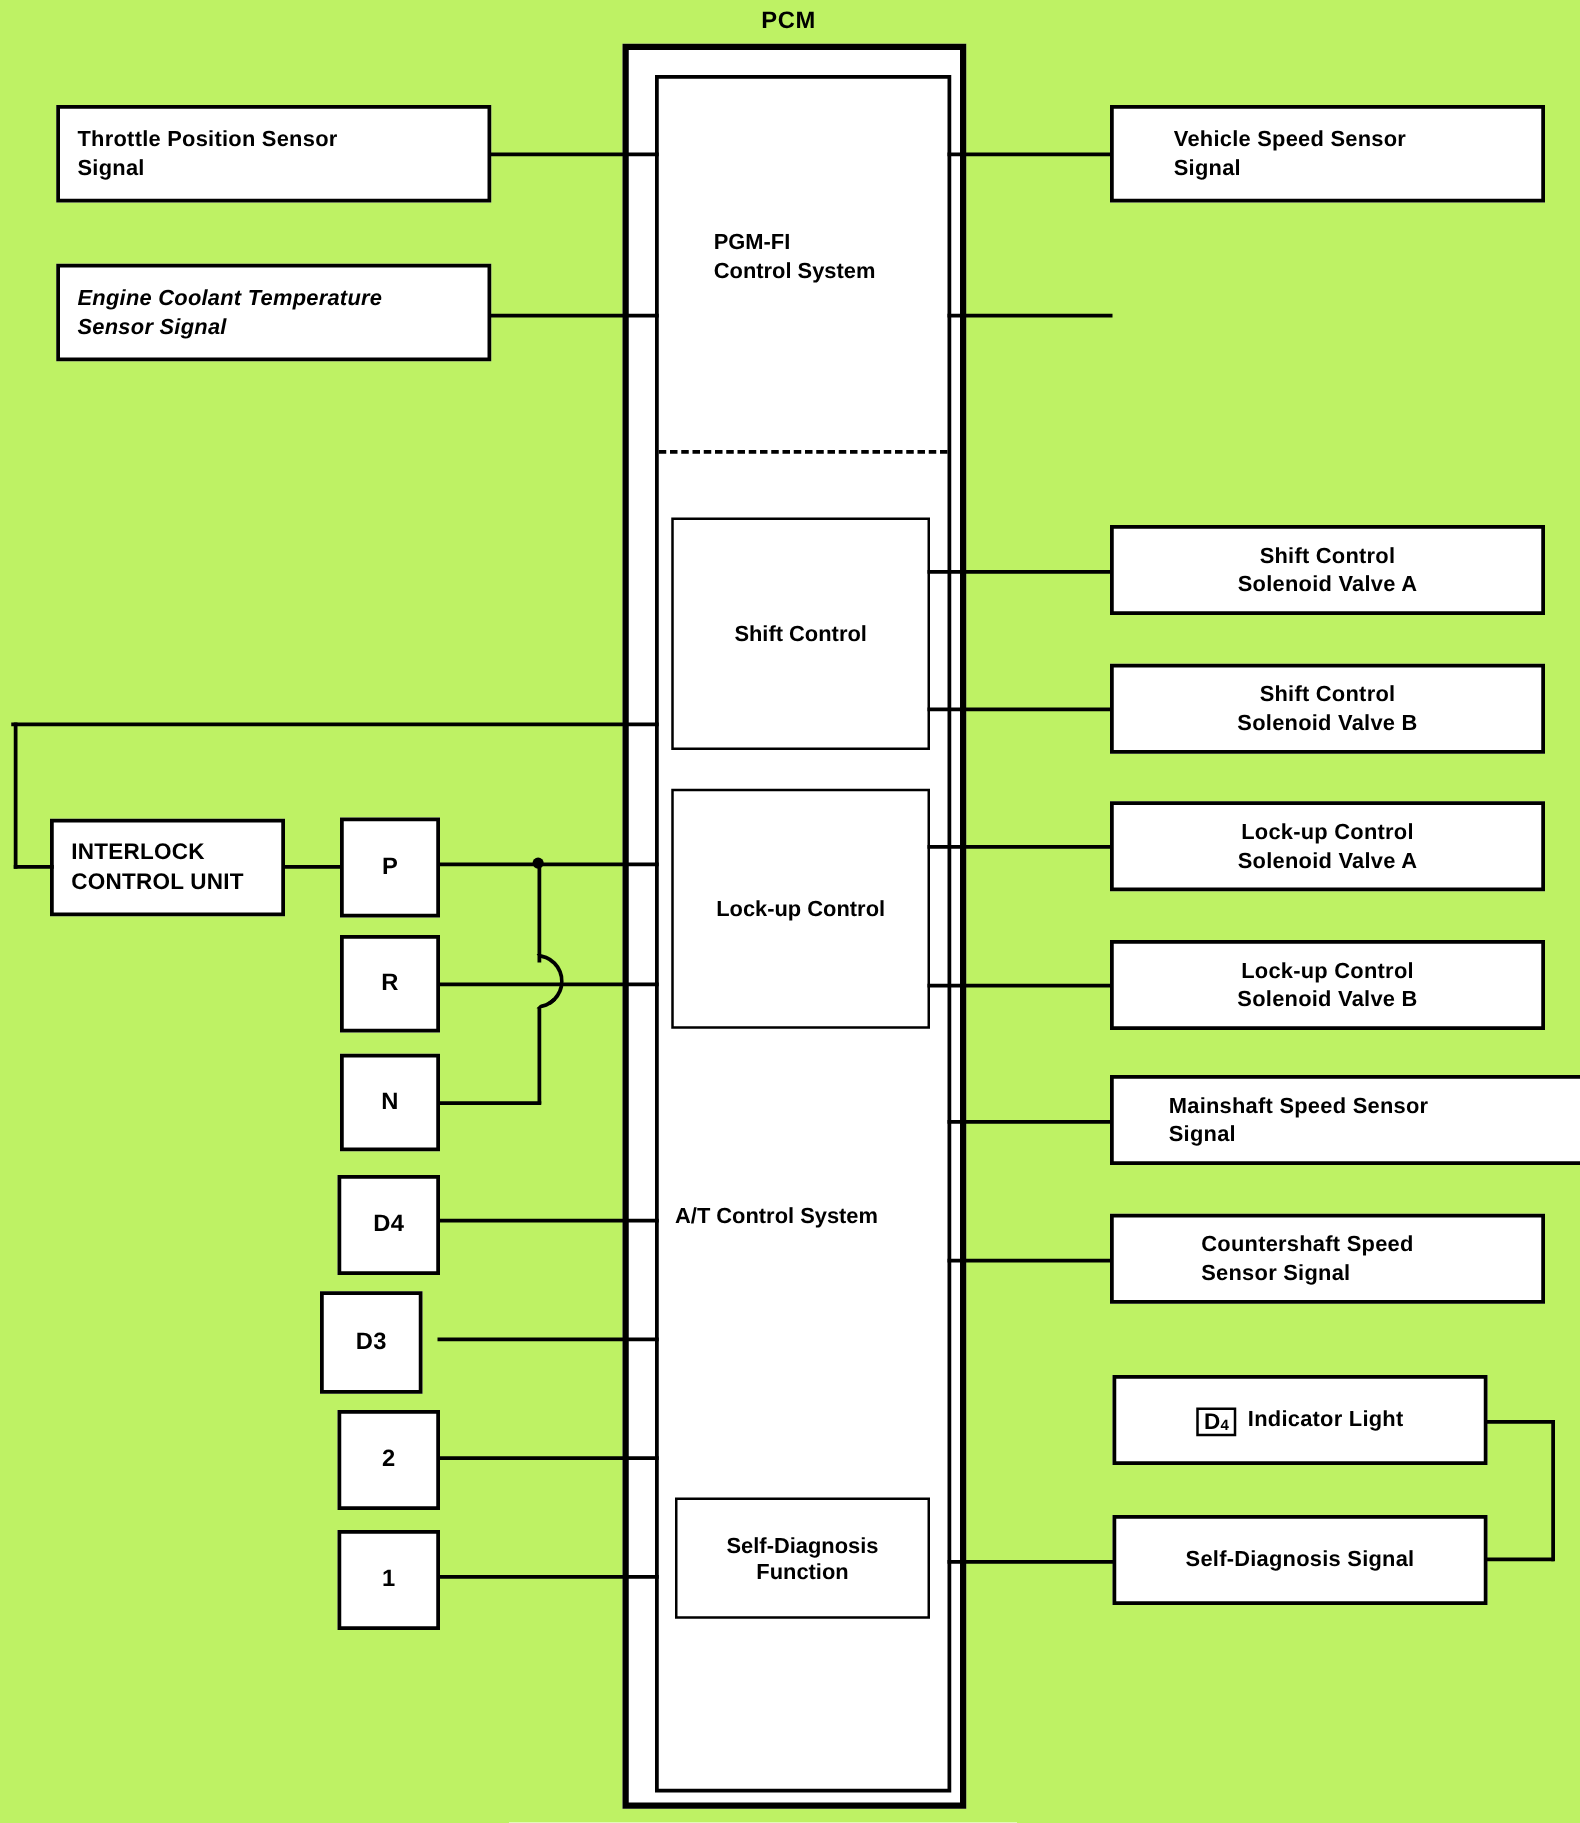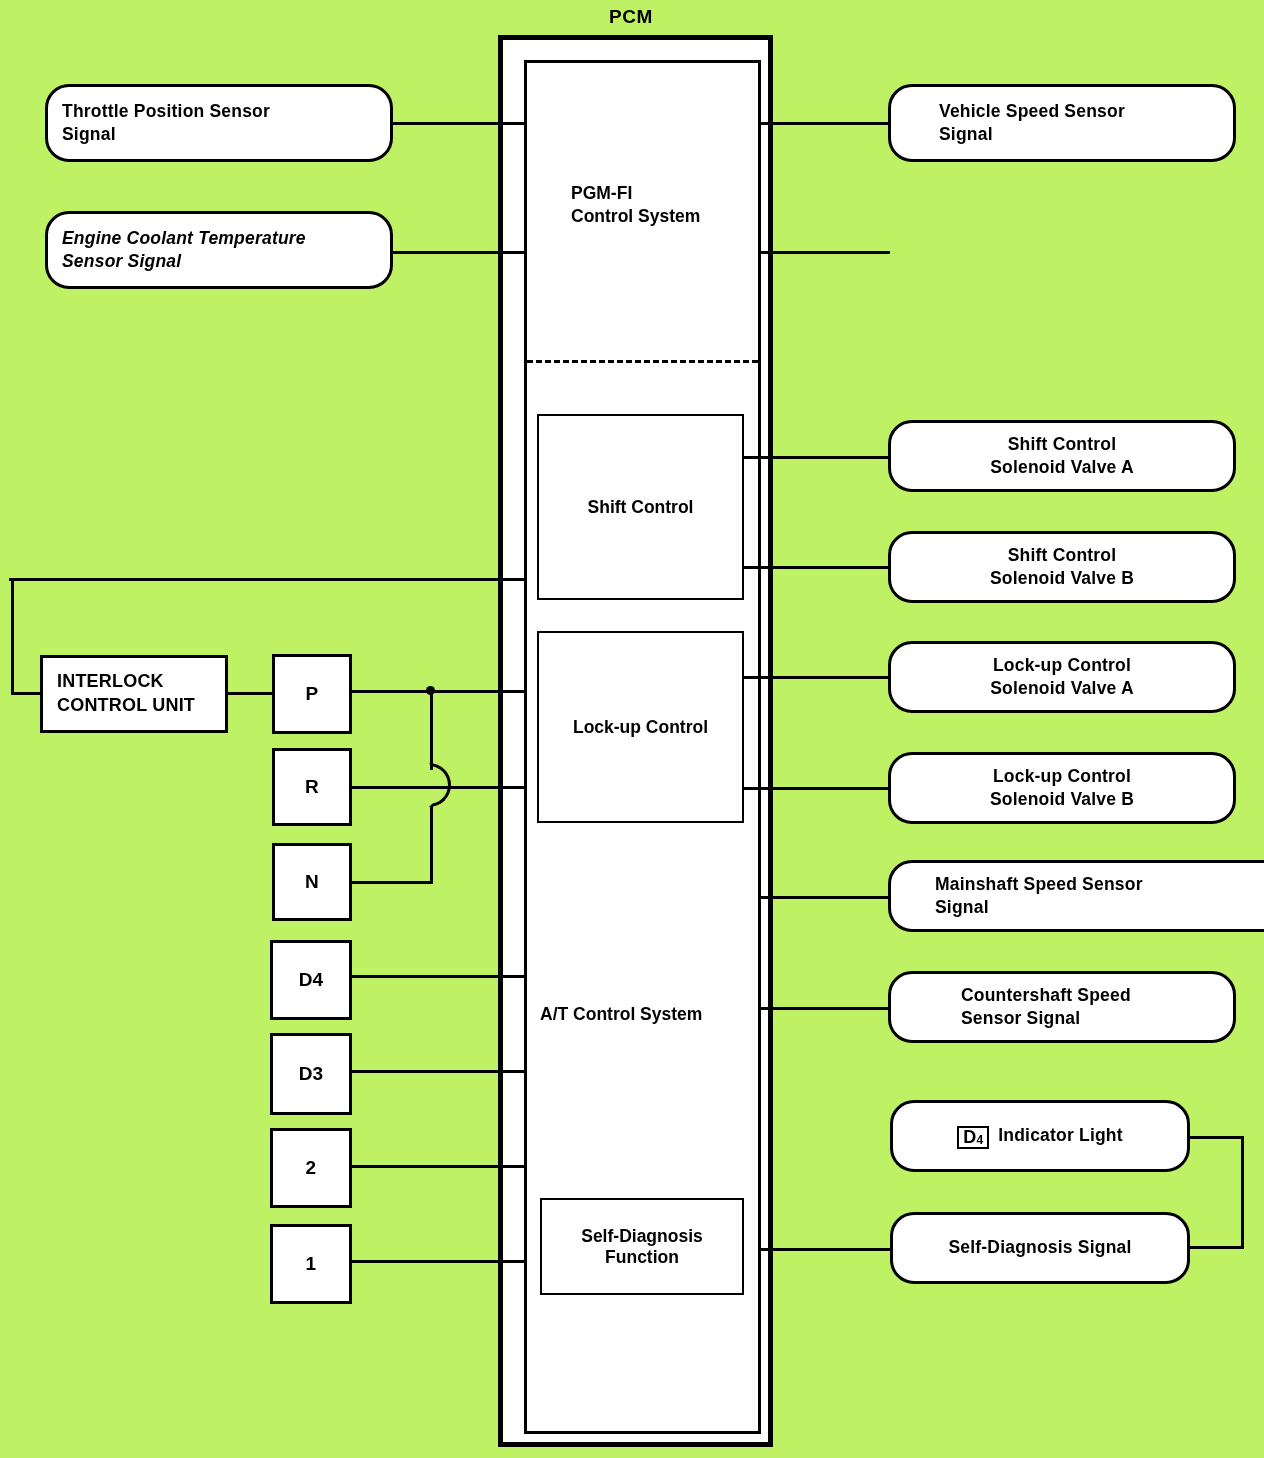--- a/index.html
+++ b/index.html
@@ -14,21 +14,21 @@
     box-sizing:border-box;
     display:flex;
     align-items:center;
     color:#000;
     font-weight:bold;
     letter-spacing:.2px;
   }
   .box .txt{display:block;line-height:1.32;}
   .box.left-pad{padding-left:14px;}
   .box.center{justify-content:center;text-align:center;}
-  .sig{font-size:17.5px;border-radius:24px;}
+  .sig{font-size:17.5px;}
   .gear{
     justify-content:center;
     font-size:19px;
     border-width:3px;
   }
   .inner-mod{
     position:absolute;
     border:2px solid #000;
     background:#fff;
     box-sizing:border-box;
@@ -101,21 +101,21 @@
   <div id="pcm-outer" style="left:498px;top:35px;width:275px;height:1412px;"></div>
   <div id="pcm-inner" style="left:524px;top:60px;width:237px;height:1374px;"></div>
 
   <div class="dash" style="left:527px;top:360px;width:231px;"></div>
 
   <div class="free-label" style="left:559px;top:182px;margin-left:12px;">
     <span>PGM-FI</span><br>
     <span>Control System</span>
   </div>
 
-  <div class="free-label" style="left:540px;top:1003px;">A/T Control System</div>
+  <div class="free-label" style="left:540px;top:961px;">A/T Control System</div>
 
   <div class="inner-mod" style="left:537px;top:414px;width:207px;height:186px;">
     <span>Shift Control</span>
   </div>
 
   <div class="inner-mod" style="left:537px;top:631px;width:207px;height:192px;">
     <span>Lock-up Control</span>
   </div>
 
   <div class="inner-mod" style="left:540px;top:1198px;width:204px;height:97px;">
@@ -161,21 +161,21 @@
   </div>
   <div class="box gear" style="left:272px;top:748px;width:80px;height:78px;">
     <span>R</span>
   </div>
   <div class="box gear" style="left:272px;top:843px;width:80px;height:78px;">
     <span>N</span>
   </div>
   <div class="box gear" style="left:270px;top:940px;width:82px;height:80px;">
     <span>D4</span>
   </div>
-  <div class="box gear" style="left:270px;top:1033px;width:82px;height:82px;">
+  <div class="box gear" style="left:256px;top:1033px;width:82px;height:82px;">
     <span>D3</span>
   </div>
   <div class="box gear" style="left:270px;top:1128px;width:82px;height:80px;">
     <span>2</span>
   </div>
   <div class="box gear" style="left:270px;top:1224px;width:82px;height:80px;">
     <span>1</span>
   </div>
 
   <div class="h" style="left:350px;top:690px;width:177px;"></div>

